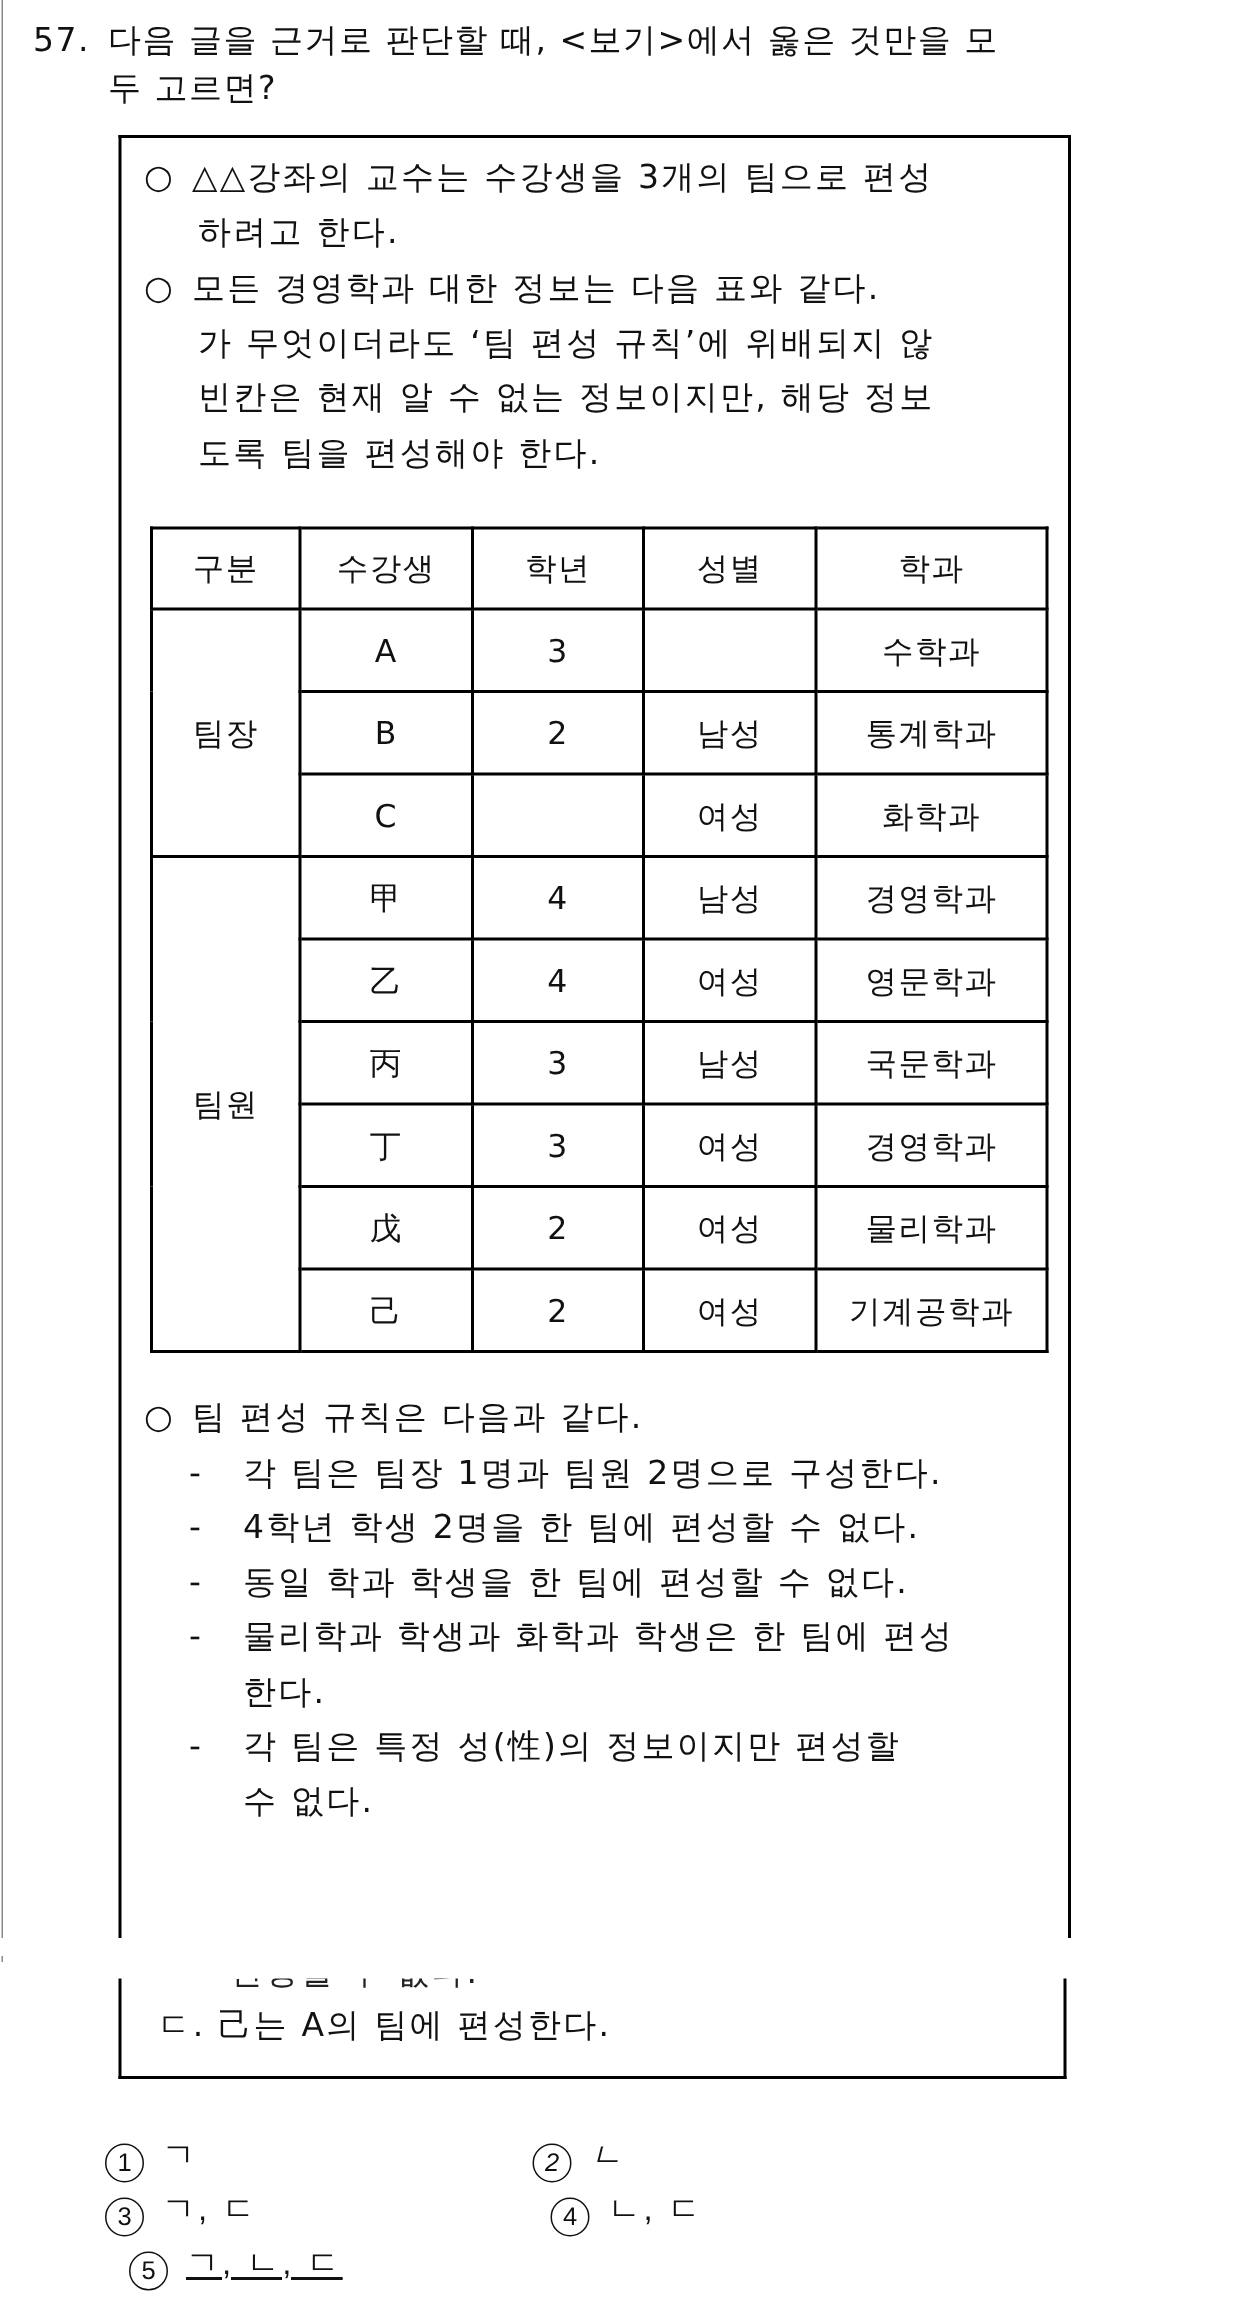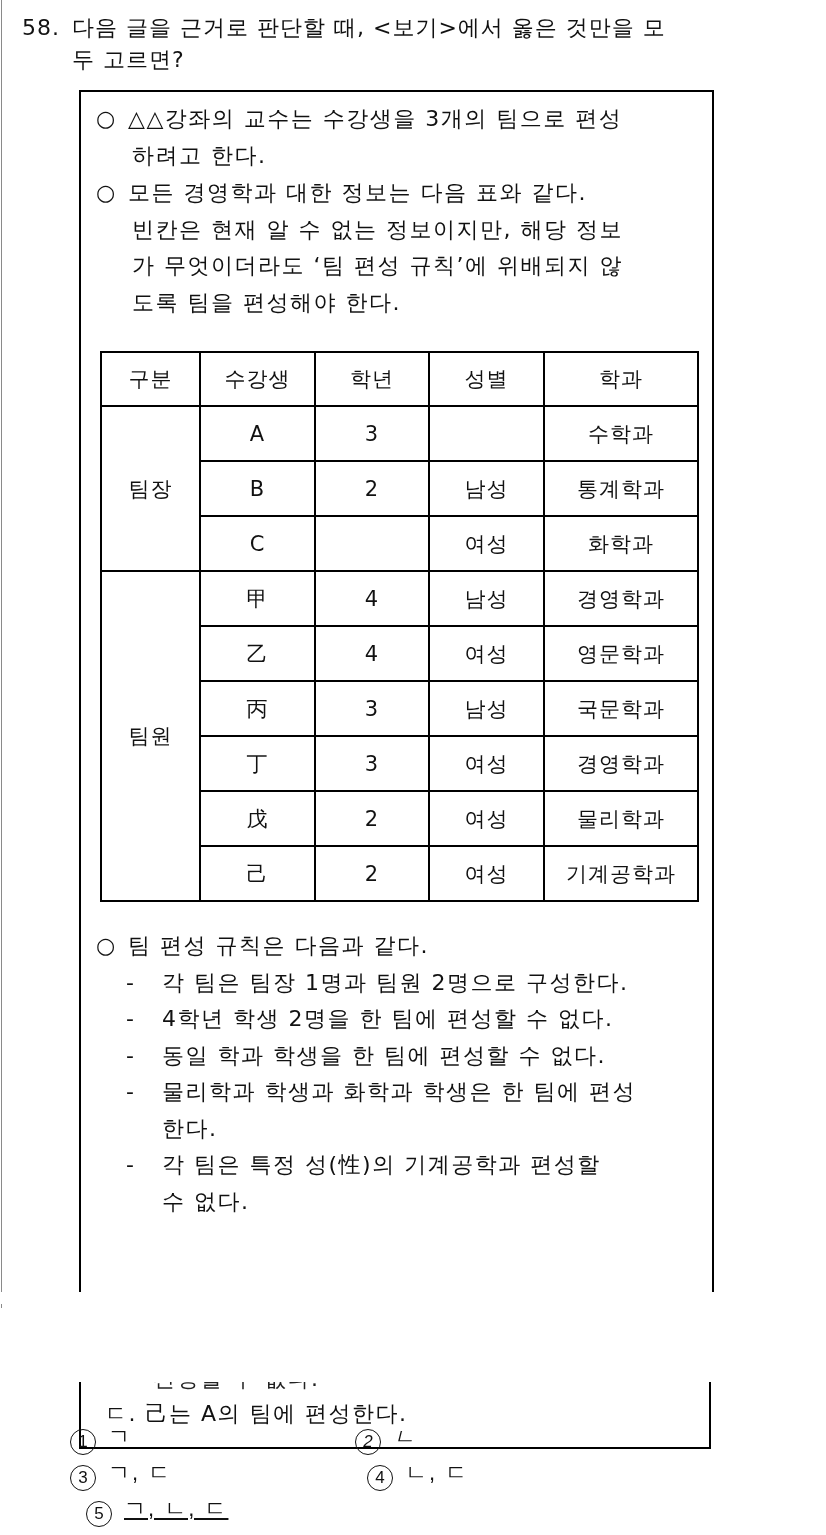--- a/index.html
+++ b/index.html
@@ -21,52 +21,52 @@
   table.roster td, table.roster th { border:2px solid #000; text-align:center; font-weight:normal;
        font-size:21px; height:53px; padding:0; letter-spacing:1px; }
   table.roster th { height:52px; }
   .c1 { width:97px; } .c2 { width:113px; } .c3 { width:112px; } .c4 { width:113px; } .c5 { width:152px; }
 
   .rules { position:absolute; left:96px; top:928px; width:610px; font-size:22px; line-height:36.5px; letter-spacing:1.5px; }
   .rules .rule { padding-left:30px; }
   .rules .rule .dash { display:inline-block; width:36px; }
   .rules .rule .cont { padding-left:36px; }
 
-  .box-bottom { position:absolute; left:79px; top:1382px; width:632px; height:67px;
+  .box-bottom { position:absolute; left:79px; top:1319px; width:632px; height:67px;
                 border-left:2px solid #000; border-right:2px solid #000; border-bottom:2px solid #000; box-sizing:border-box; overflow:hidden; }
   .cut-line { position:absolute; left:72px; top:-14px; font-size:22px; line-height:22px; letter-spacing:1.5px; color:#222; }
   .bogi-item { position:absolute; left:24px; top:14px; font-size:22px; line-height:36px; letter-spacing:1.5px; }
 
   .choices { position:absolute; left:70px; top:1422px; width:700px; font-size:22px; }
   .choice { position:absolute; white-space:nowrap; font-family:"Liberation Sans", sans-serif; letter-spacing:2px; }
   .choice .mark { display:inline-block; width:24px; height:24px; border:1.5px solid #111; border-radius:50%;
                   font-size:17px; line-height:24px; text-align:center; margin-right:12px; vertical-align:-3px; letter-spacing:0; }
 </style>
 </head>
 <body>
 
 <div class="left-rule"></div>
 <div class="left-tick"></div>
 
 <div class="q-title">
-  <div><span class="num">58.</span><span>다음 글을 근거로 판단할 때, &lt;보기&gt;에서 옳은 것만을 모</span></div>
+  <div><span class="num">57.</span><span>다음 글을 근거로 판단할 때, &lt;보기&gt;에서 옳은 것만을 모</span></div>
   <div class="line2">두 고르면?</div>
 </div>
 
 <div class="box-top"></div>
 
 <div class="para" style="top:101px;">
   <div><span class="bullet">○</span><span>△△강좌의 교수는 수강생을 3개의 팀으로 편성</span></div>
   <div class="cont">하려고 한다.</div>
 </div>
 
 <div class="para" style="top:175px;">
   <div><span class="bullet">○</span><span>모든 경영학과 대한 정보는 다음 표와 같다.</span></div>
+  <div class="cont">가 무엇이더라도 ‘팀 편성 규칙’에 위배되지 않</div>
   <div class="cont">빈칸은 현재 알 수 없는 정보이지만, 해당 정보</div>
-  <div class="cont">가 무엇이더라도 ‘팀 편성 규칙’에 위배되지 않</div>
   <div class="cont">도록 팀을 편성해야 한다.</div>
 </div>
 
 <table class="roster">
   <tbody>
       <tr>
     <th class="c1">구분</th>
     <th class="c2">수강생</th>
     <th class="c3">학년</th>
     <th class="c4">성별</th>
@@ -131,21 +131,21 @@
 </tbody>
   </table>
 
 <div class="rules">
   <div><span class="bullet" style="display:inline-block;width:32px;">○</span><span>팀 편성 규칙은 다음과 같다.</span></div>
   <div class="rule"><span class="dash">-</span><span>각 팀은 팀장 1명과 팀원 2명으로 구성한다.</span></div>
   <div class="rule"><span class="dash">-</span><span>4학년 학생 2명을 한 팀에 편성할 수 없다.</span></div>
   <div class="rule"><span class="dash">-</span><span>동일 학과 학생을 한 팀에 편성할 수 없다.</span></div>
   <div class="rule"><span class="dash">-</span><span>물리학과 학생과 화학과 학생은 한 팀에 편성</span>
     <div class="cont">한다.</div></div>
-  <div class="rule"><span class="dash">-</span><span>각 팀은 특정 성(性)의 기계공학과 편성할</span>
+  <div class="rule"><span class="dash">-</span><span>각 팀은 특정 성(性)의 정보이지만 편성할</span>
     <div class="cont">수 없다.</div></div>
 </div>
 
 <div class="box-bottom">
   <div class="cut-line">편성할 수 없다.</div>
   <div class="bogi-item">
     <span>ㄷ.</span>
     <span>己는 A의 팀에 편성한다.</span>
   </div>
 </div>

